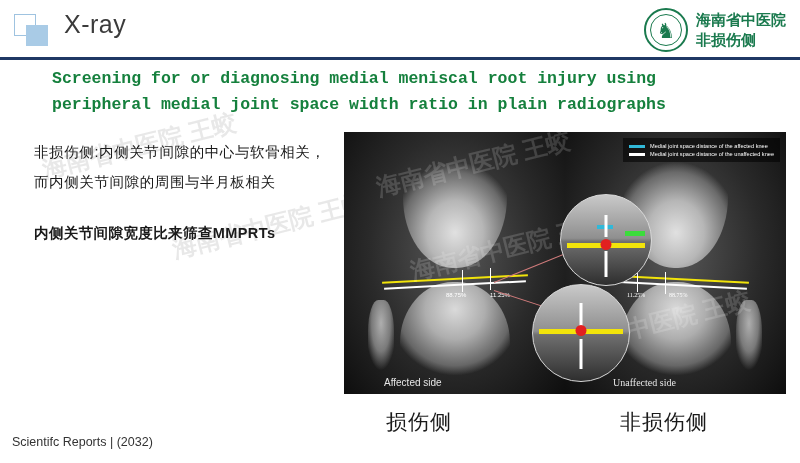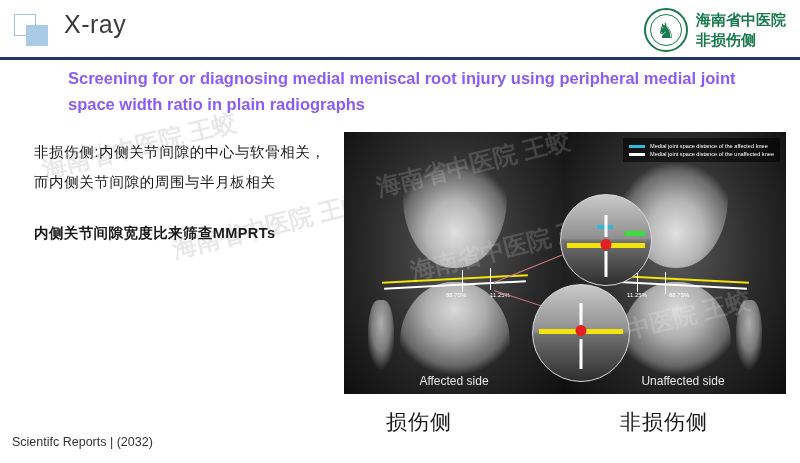--- a/index.html
+++ b/index.html
@@ -92,26 +92,27 @@
   .org-name {
     color: #1a7a4e;
     font-size: 15px;
     line-height: 1.35;
     font-weight: 700;
   }
 
   
   .title {
     position: absolute;
-    left: 68px; top: 66px;
+    left: 52px; top: 66px;
     width: 700px;
     font-size: 16.5px;
     font-weight: 700;
-    color: #8b5cf6;
+    color: #15803d;
     line-height: 1.55;
+    font-family: Liberation Mono, monospace;
   }
 
   
   .left-col {
     position: absolute;
     left: 34px; top: 137px;
     width: 300px;
   }
   .cn-para {
     font-size: 14.5px;
@@ -138,21 +139,21 @@
     overflow: hidden;
   }
   .xray-pane {
     position: absolute;
     top: 0;
     height: 262px;
     width: 221px;
     background: radial-gradient(ellipse 70% 80% at 50% 45%, #585858 0%, #2a2a2a 55%, #0d0d0d 100%);
   }
   .xray-pane.left { left: 0; }
-  .xray-pane.right { left: 221px; }
+  .xray-pane.right { left: 221px; font-family: Liberation Serif, serif; }
 
   
   .femur {
     position: absolute;
     left: 50%;
     transform: translateX(-50%);
     top: 18px;
     width: 104px; height: 118px;
     background: radial-gradient(ellipse 60% 60% at 50% 70%, #e8e8e8 0%, #bcbcbc 45%, #6d6d6d 85%, rgba(60,60,60,0) 100%);
     border-radius: 46% 46% 48% 48% / 30% 30% 60% 60%;
@@ -216,22 +217,22 @@
 
   .pct {
     position: absolute;
     color: #ffffff;
     font-size: 6px;
   }
   .side-caption {
     position: absolute;
     bottom: 6px;
     color: #e6e6e6;
-    font-size: 12px;
-    text-align: center;
+    font-size: 10px;
+    text-align: left;
     width: 140px;
   }
 
   
   .mag {
     position: absolute;
     border-radius: 50%;
     border: 1px solid #d8d8d8;
     background: linear-gradient(180deg, #c9c9c9 0%, #8f8f8f 48%, #6f6f6f 52%, #2e2e2e 100%);
     overflow: hidden;

